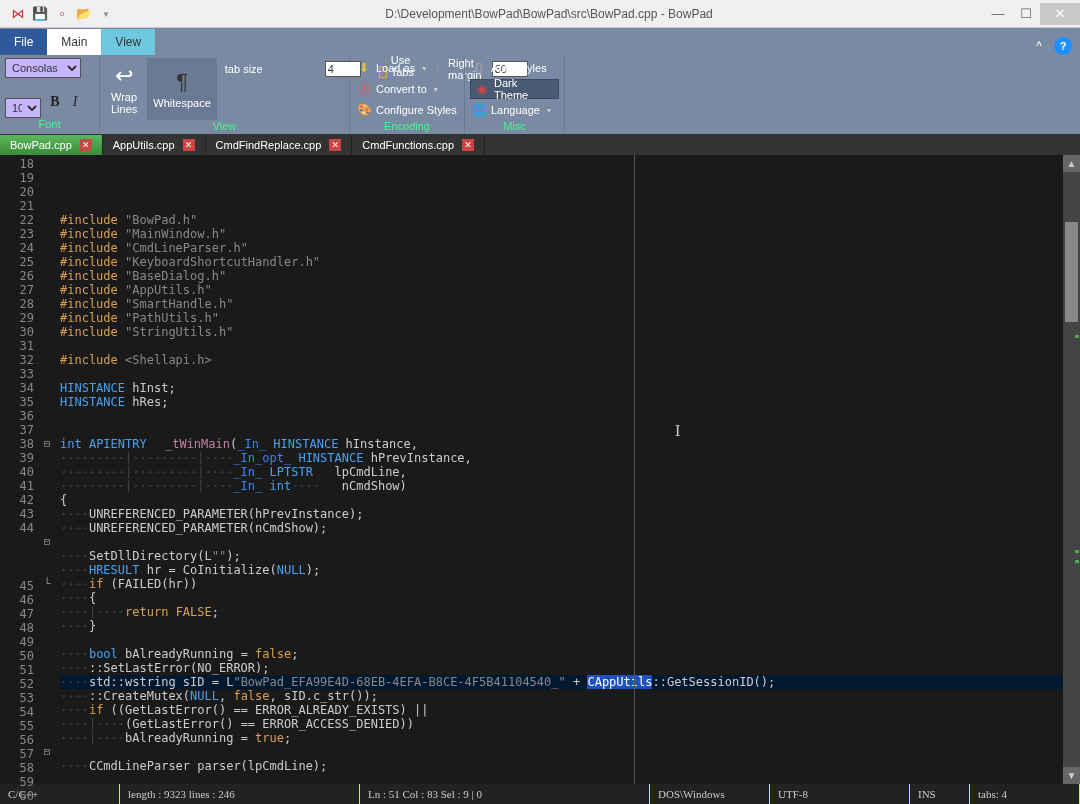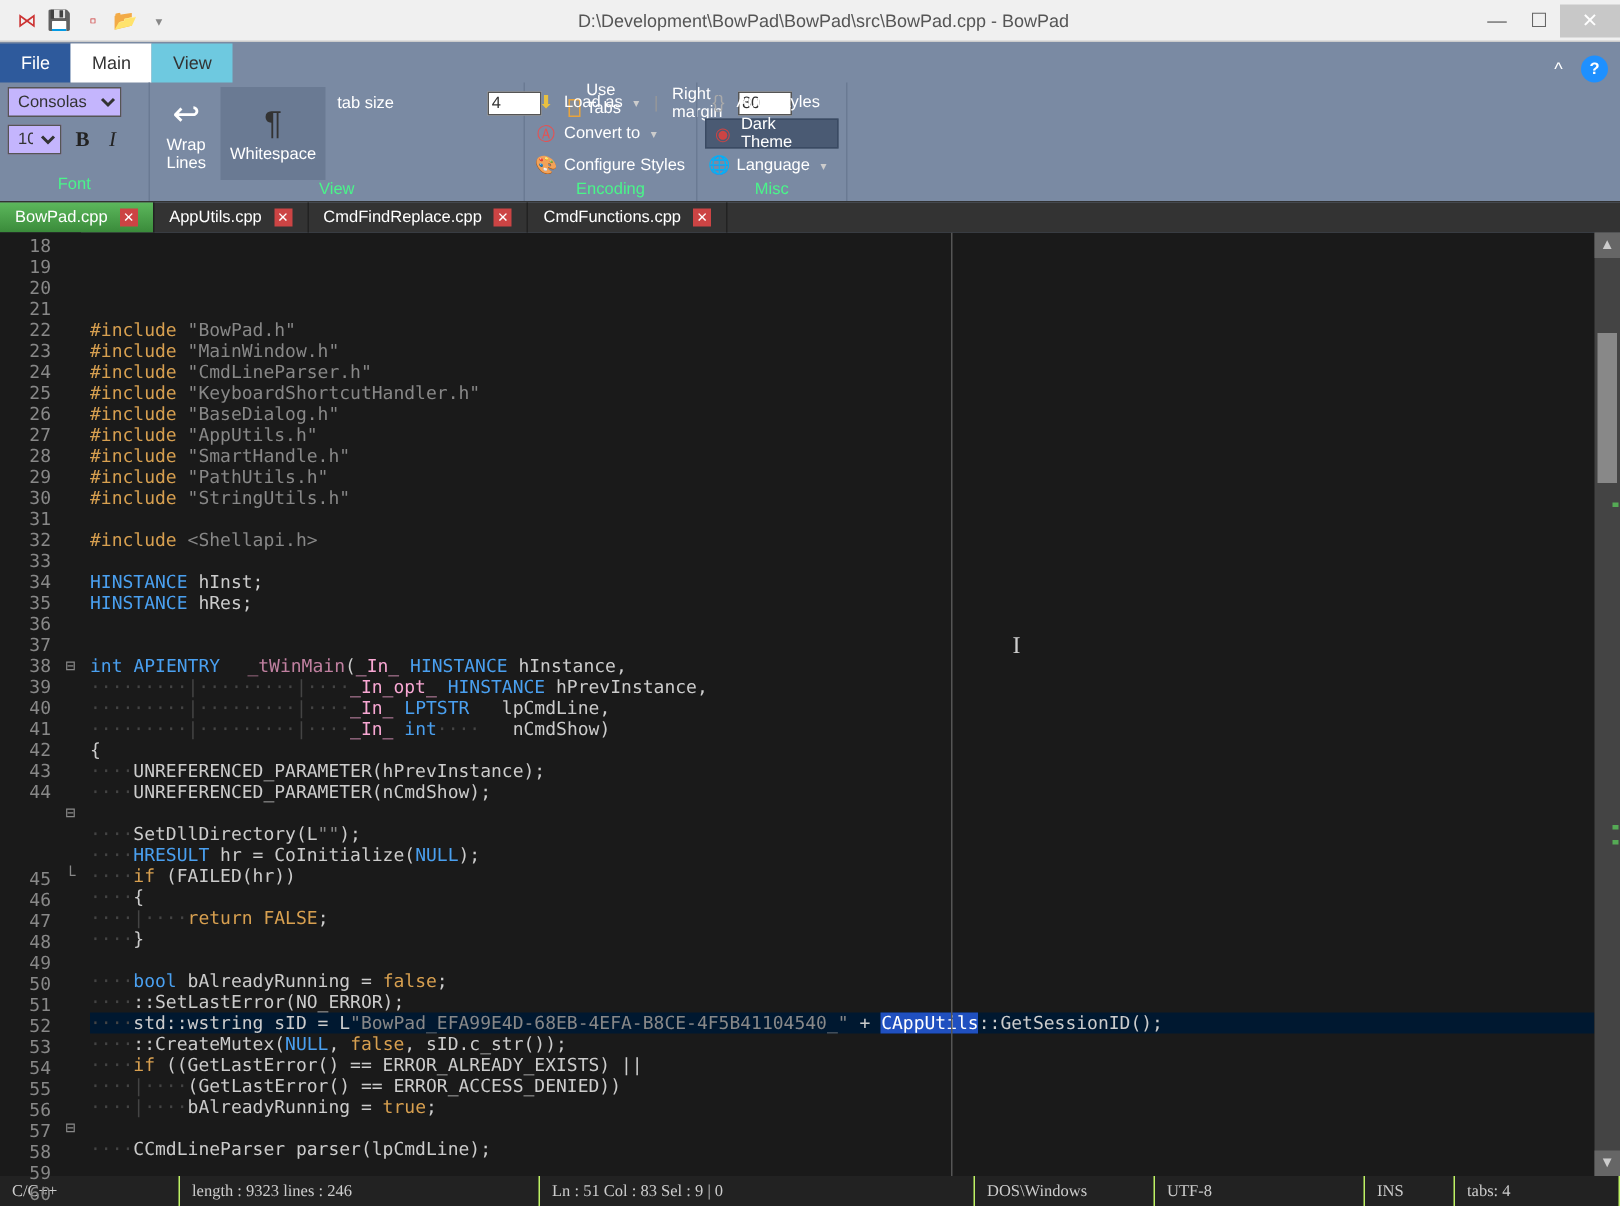--- a/index.html
+++ b/index.html
@@ -20,21 +20,21 @@
 .menubar .help { margin-left:auto; display:flex; align-items:center; gap:6px; padding-right:8px; }
 .menubar .help span { width:18px; height:18px; display:inline-flex; align-items:center; justify-content:center; color:#fff; cursor:pointer; font-size:12px; }
 .menubar .help .q { background:#1e90ff; border-radius:50%; font-size:11px; font-weight:bold; }
 
 .ribbon { height:80px; background:#7a8aa3; display:flex; border-bottom:1px solid #333; }
 .group { border-right:1px solid #6a7a93; display:flex; flex-direction:column; padding:3px 5px; }
 .group-body { flex:1; display:flex; align-items:flex-start; gap:4px; }
 .group-label { text-align:center; color:#4af58a; font-size:11px; padding-bottom:2px; }
 .combo { background:#c4b5fd; border:1px solid #555; font-size:11px; padding:1px 2px; color:#333; height:20px; }
 .fsel { width:76px; }
-.fsize { width:36px; margin-top:1px; }
+.fsize { width:36px; margin-top:16px; }
 .bi { display:flex; gap:4px; margin-top:3px; }
 .bi span { font-family:Georgia,serif; font-size:14px; cursor:pointer; color:#222; width:16px; text-align:center;}
 .bi .i { font-style:italic; }
 .bigbtn { display:flex; flex-direction:column; align-items:center; justify-content:center; color:#fff; font-size:11px; padding:2px 6px; cursor:pointer; height:62px; }
 .bigbtn .ico { font-size:22px; margin-bottom:2px; }
 .field { display:flex; align-items:center; gap:6px; height:22px; color:#fff; font-size:11px; }
 .field input { width:36px; background:#fff; border:1px solid #555; font-size:11px; padding:1px 2px; text-align:left; color:#333; }
 .chk { display:flex; align-items:flex-end; gap:4px; color:#fff; font-size:11px; height:20px;}
 .chkbox { width:12px; height:12px; border:1px solid #c90; background:transparent; display:inline-block; }
 .ritem { display:flex; align-items:center; gap:5px; color:#fff; font-size:11px; height:20px; cursor:pointer; padding:0 2px;}
@@ -52,21 +52,21 @@
 .foldcol { width:14px; background:#1a1a1a; font-family:Consolas,monospace; font-size:11px; color:#888; line-height:14px; padding-top:2px;}
 .foldcol div { height:14px; text-align:center; cursor:pointer; }
 .code { flex:1; font-family:Consolas,monospace; font-size:12px; line-height:14px; color:#ccc; padding:2px 0 2px 6px; white-space:pre; overflow:hidden; position:relative; }
 .code .ln { height:14px; }
 .kw-inc { color:#d8a050; }
 .kw-str { color:#888; }
 .kw-type { color:#4aa0f0; }
 .kw-func { color:#c080a0;margin-left:11px; }
 .kw-key { color:#d8a050; }
 .kw-bool { color:#d8a050; }
-.kw-macro { color:#f9a8d4; }
+.kw-macro { color:#3b82f6; }
 .kw-ws { color:#444; }
 .kw-sel { background:#2050c0; color:#fff; }
 .line-hl { background:#001830; display:block; width:100%; }
 .margin-line { position:absolute; top:0; bottom:0; left:580px; width:1px; background:#555; }
 .cursor-i { position:absolute; left:621px; top:269px; font-family:serif; font-size:16px; color:#ccc; }
 
 .vscroll { width:17px; background:#444; position:relative;}
 .vscroll .arrow { height:17px; background:#666; color:#ccc; text-align:center; font-size:10px; line-height:17px; cursor:pointer;}
 .vscroll .track { position:absolute; top:17px; bottom:17px; left:0; right:0;}
 .vscroll .thumb { position:absolute; top:50px; height:100px; left:2px; right:2px; background:#888; }

